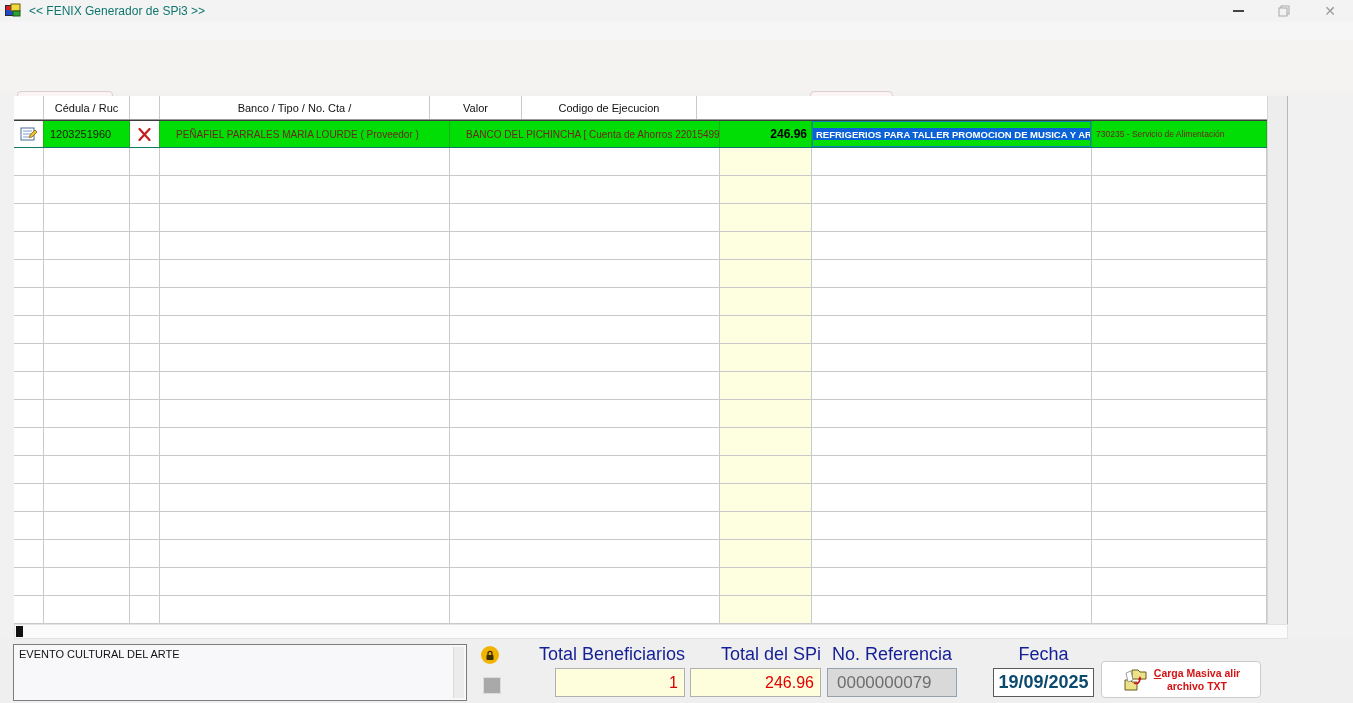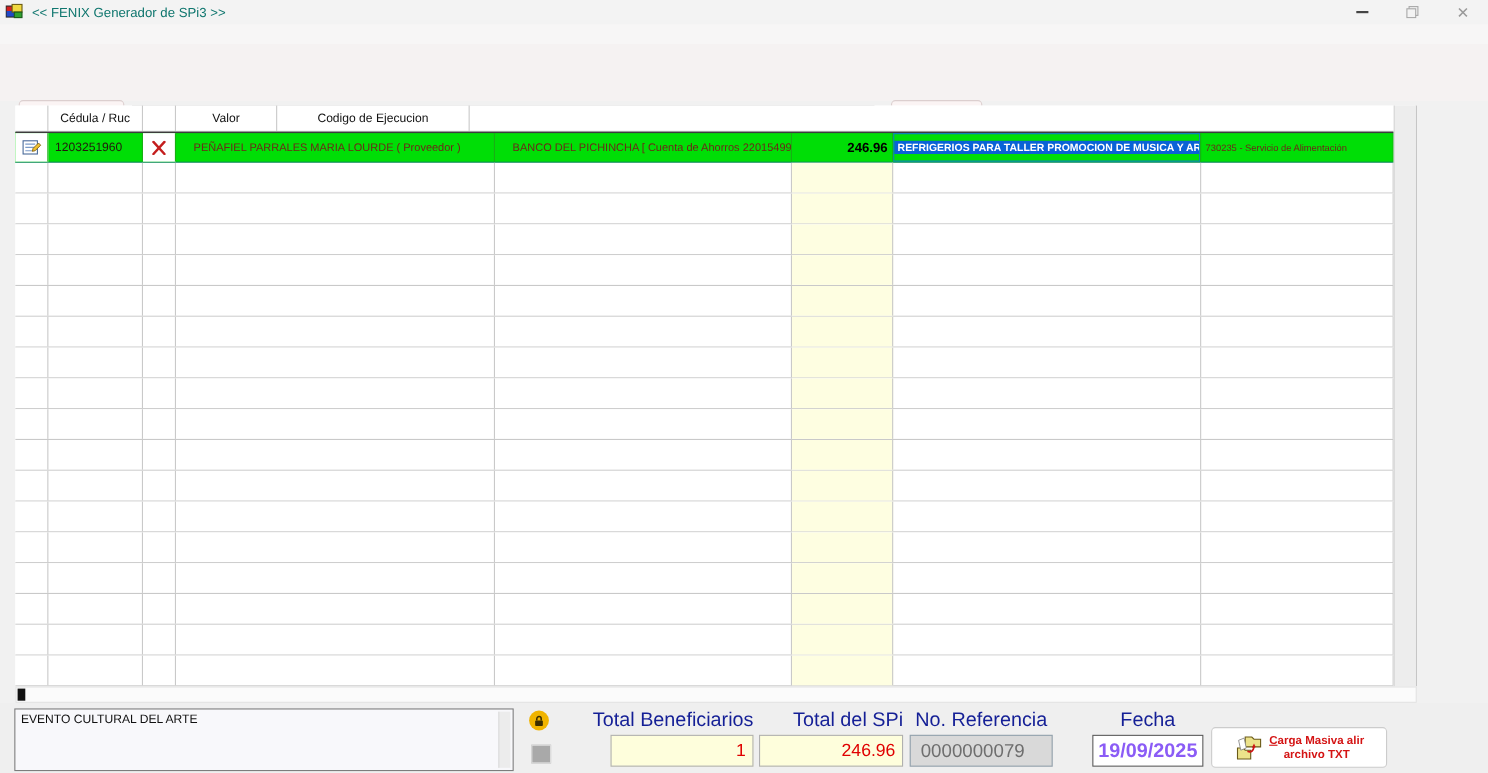--- a/index.html
+++ b/index.html
@@ -80,21 +80,21 @@
   .lab-ref   { left:827px; width:130px; text-align:center; }
   .lab-fecha { left:993px; width:101px; text-align:center; }
   .ffield { position:absolute; top:29px; height:29px; font-size:16px; display:flex; align-items:center; }
   .fld-benef { left:555px; width:130px; background:#fefedc; border:1px solid #b0b0b0;
     color:#e00000; justify-content:flex-end; padding-right:6px; }
   .fld-spi { left:690px; width:131px; background:#fefedc; border:1px solid #b0b0b0;
     color:#e00000; justify-content:flex-end; padding-right:6px; }
   .fld-ref { left:827px; width:130px; background:#d9d9d9; border:1px solid #93a2ad;
     color:#6e6e6e; font-size:17px; padding-left:9px; }
   .fld-fecha { left:993px; width:101px; background:#fff; border:1px solid #5a5a5a;
-    color:#8b5cf6; font-size:18px; font-weight:600; justify-content:center; }
+    color:#0c4a6e; font-size:18px; font-weight:600; justify-content:center; }
   .btn-carga { left:1101px; top:22px; width:160px; height:37px; gap:6px; background:#fff;
     border-color:#cccccc; }
   .carga-label { font-size:10.5px; }
 </style>
 </head>
 <body>
 
 <div class="titlebar">
   <svg class="app-icon" viewBox="0 0 16 16">
     <rect x="0" y="2" width="13" height="11" fill="#2a2a2a"></rect>
@@ -148,20 +148,21 @@
     <div class="salir-label"><span class="accel">S</span><span>alir</span></div>
   </div>
 </div>
 
 <div class="grid-zone">
   <div class="grid" id="grid">
     <div class="ghead">
       <div class="gc c0"></div>
       <div class="gc c1">Cédula / Ruc</div>
       <div class="gc c2"></div>
+      <div class="gc c4">Banco / Tipo / No. Cta /</div>
       <div class="gc c5">Valor</div>
       <div class="gc c7">Codigo de Ejecucion</div>
     </div>
 
     <div class="grow row-data">
       <div class="gc c0 cell-white">
         <svg width="18" height="16" viewBox="0 0 18 16">
           <rect x="1" y="2" width="13" height="12" fill="#fff" stroke="#4a6a9a" stroke-width="1"></rect>
           <line x1="3" y1="5" x2="12" y2="5" stroke="#7a9ac8" stroke-width="1"></line>
           <line x1="3" y1="8" x2="12" y2="8" stroke="#7a9ac8" stroke-width="1"></line>

